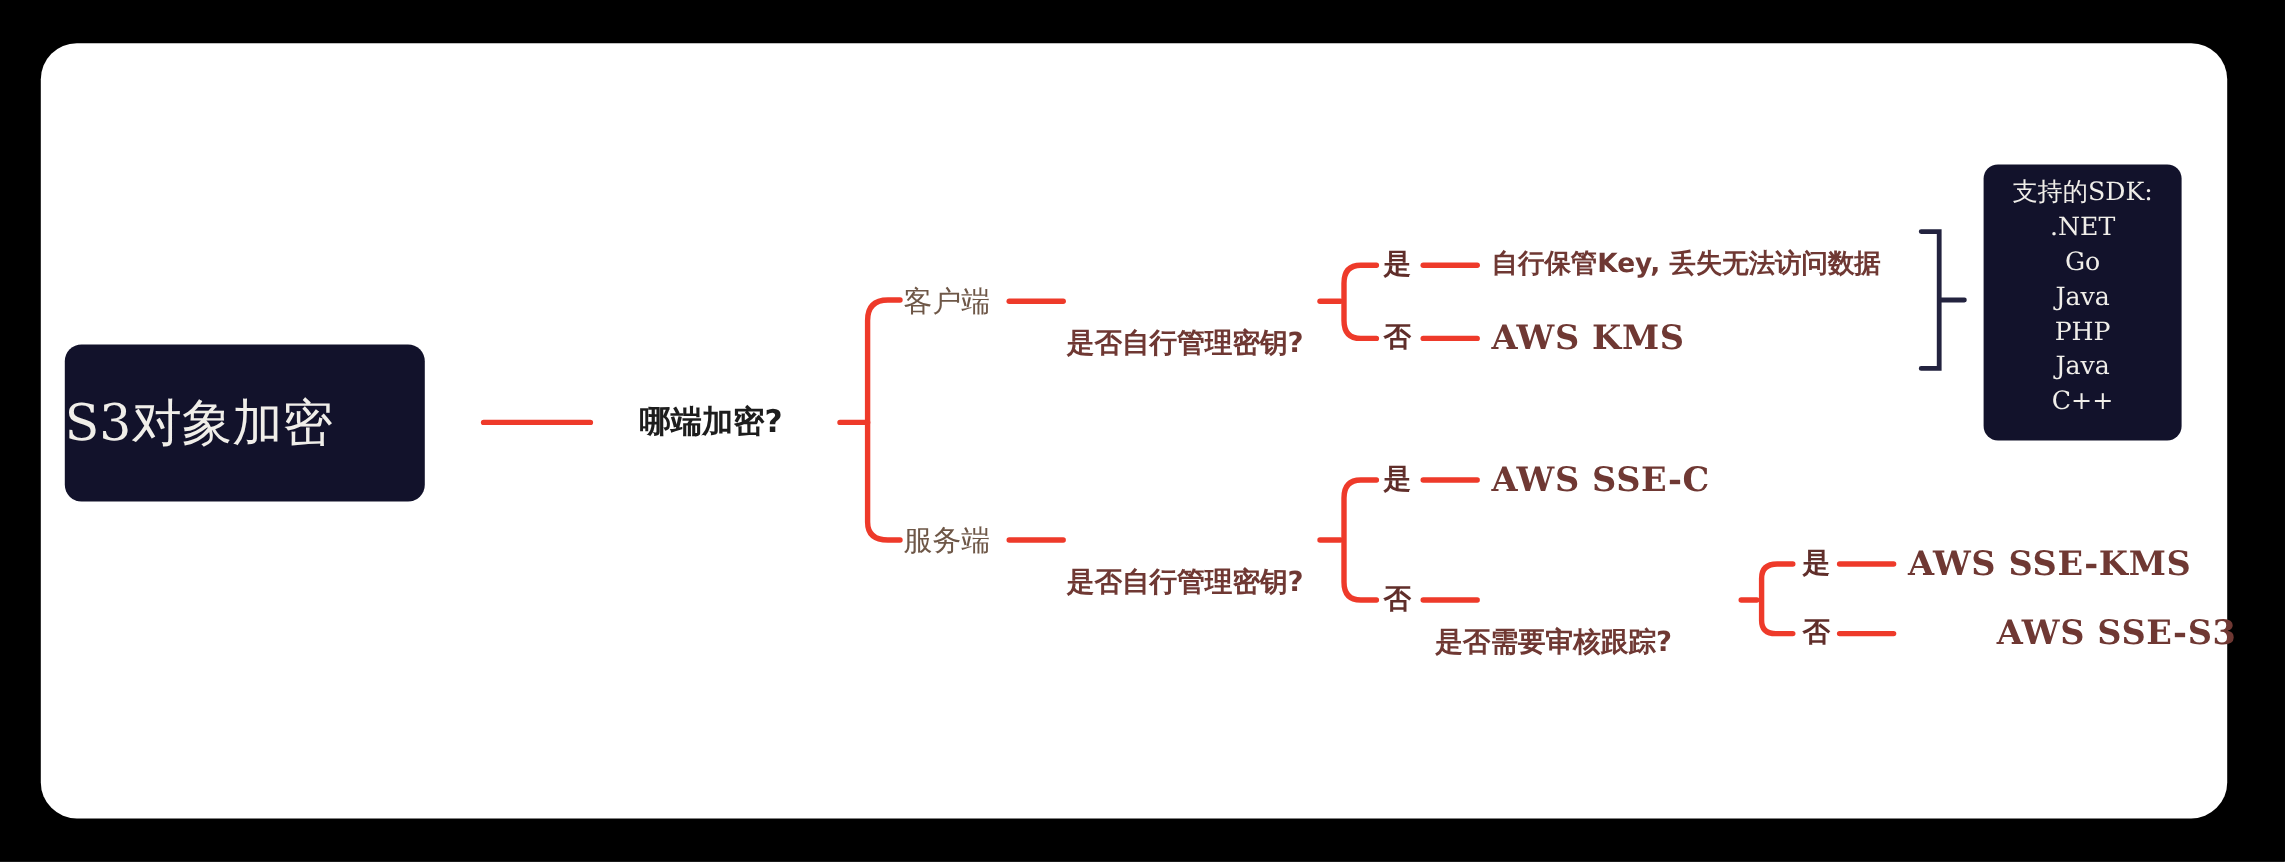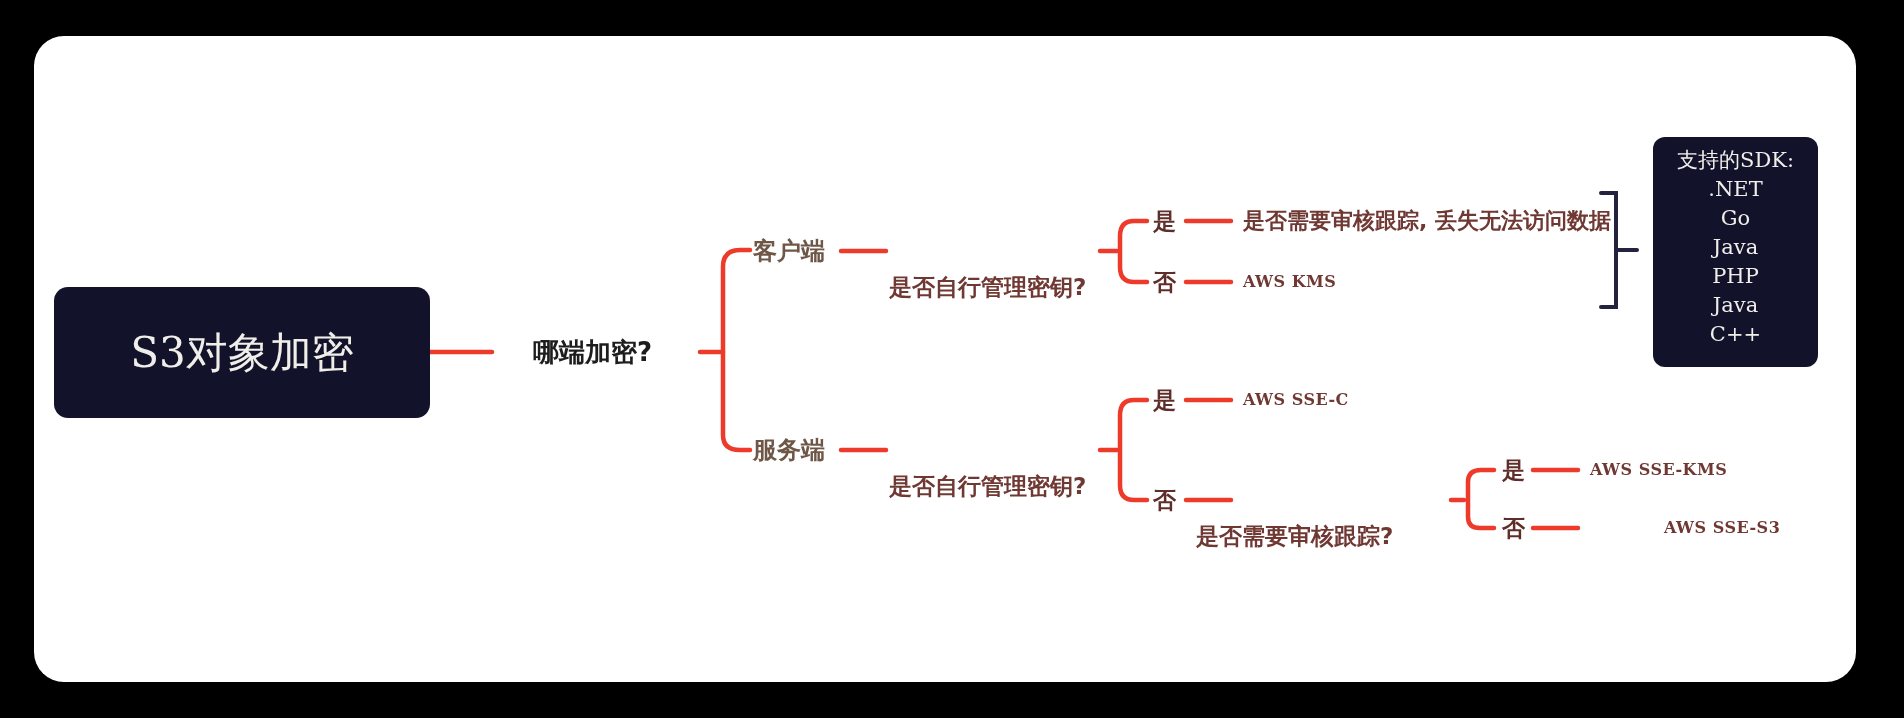--- a/index.html
+++ b/index.html
@@ -8,32 +8,32 @@
     background:var(--color-background,#000);
     font-family:"DejaVu Sans","Liberation Sans",sans-serif;
   }
   .canvas{
     position:absolute;left:34px;top:36px;width:1822px;height:646px;
     background:var(--color-canvas,#fff);border-radius:30px;
   }
   svg.links{position:absolute;left:0;top:0;pointer-events:none;}
   .lbl{position:absolute;transform:translateY(-50%);white-space:nowrap;line-height:1;}
   .lbl-l1{font-size:26px;font-weight:700;color:var(--color-level1_text,#1d1d1d);text-align:right;}
-  .lbl-branch{font-size:24px;font-weight:700;color:var(--color-branch_text,#6e5747);}
+  .lbl-branch{font-size:24px;font-weight:400;color:var(--color-branch_text,#6e5747);}
   .lbl-q{font-size:23px;font-weight:700;color:var(--color-question_text,#6f3833);margin-top:36px;}
   .lbl-yn{font-size:23px;font-weight:700;color:var(--color-yesno_text,#602e2a);}
   .lbl-leaf-cjk{font-size:22px;font-weight:600;color:var(--color-question_text,#6f3833);}
   .lbl-leaf-latin{
-    font-size:16px;font-weight:700;color:var(--color-question_text,#6f3833);
+    font-size:28px;font-weight:700;color:var(--color-question_text,#6f3833);
     font-family:"DejaVu Serif","Liberation Serif",serif;letter-spacing:.5px;
   }
   .root-node{
-    position:absolute;left:54px;top:287px;width:376px;height:131px;
+    position:absolute;left:54px;top:287px;width:300px;height:131px;
     background:var(--color-node_box,#12122b);border-radius:14px;
-    display:flex;align-items:center;justify-content:center;
+    display:flex;align-items:center;
   }
   .root-node span{
     font-family:"DejaVu Serif","Liberation Serif",serif;
     font-size:42px;font-weight:400;color:var(--color-box_text,#f2f0ea);
   }
   .sdk-box{
     position:absolute;left:1653px;top:137px;width:165px;height:230px;
     background:var(--color-node_box,#12122b);border-radius:12px;
     box-sizing:border-box;padding-top:9px;text-align:center;
     font-family:"DejaVu Serif","Liberation Serif",serif;
@@ -72,21 +72,21 @@
 
   <div class="root-node">
     <span>S3对象加密</span>
   </div>
 
   <div class="lbl lbl-l1" style="left:533px;top:352px">哪端加密?</div>
 
   <div class="lbl lbl-branch" style="left:753px;top:251px">客户端</div>
   <div class="lbl lbl-q" style="left:889px;top:251px">是否自行管理密钥?</div>
   <div class="lbl lbl-yn" style="left:1153px;top:221px">是</div>
-  <div class="lbl lbl-leaf-cjk" style="left:1243px;top:221px">是否需要审核跟踪, 丢失无法访问数据</div>
+  <div class="lbl lbl-leaf-cjk" style="left:1243px;top:221px">自行保管Key, 丢失无法访问数据</div>
   <div class="lbl lbl-yn" style="left:1153px;top:282px">否</div>
   <div class="lbl lbl-leaf-latin" style="left:1243px;top:282px">AWS KMS</div>
 
   <div class="sdk-box">
     <div>支持的SDK:</div>
     <div>.NET</div>
     <div>Go</div>
     <div>Java</div>
     <div>PHP</div>
     <div>Java</div>

